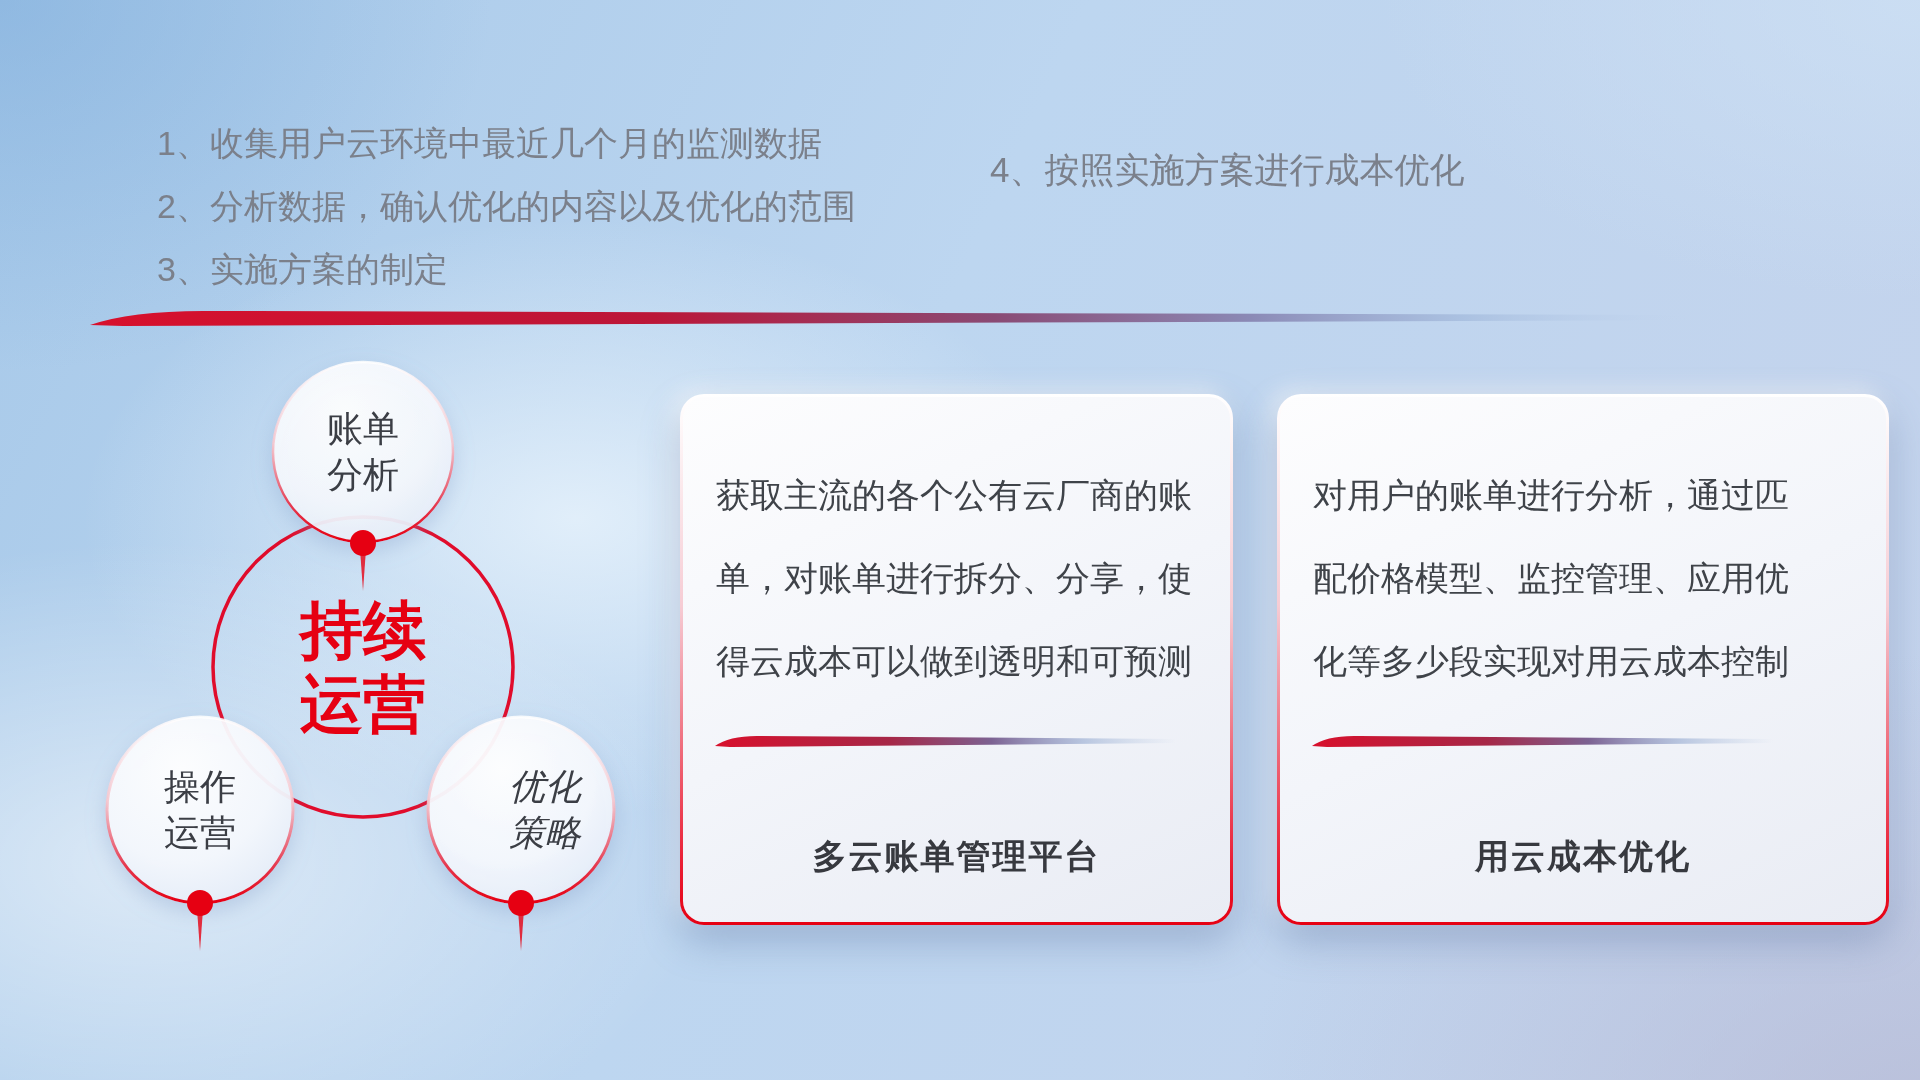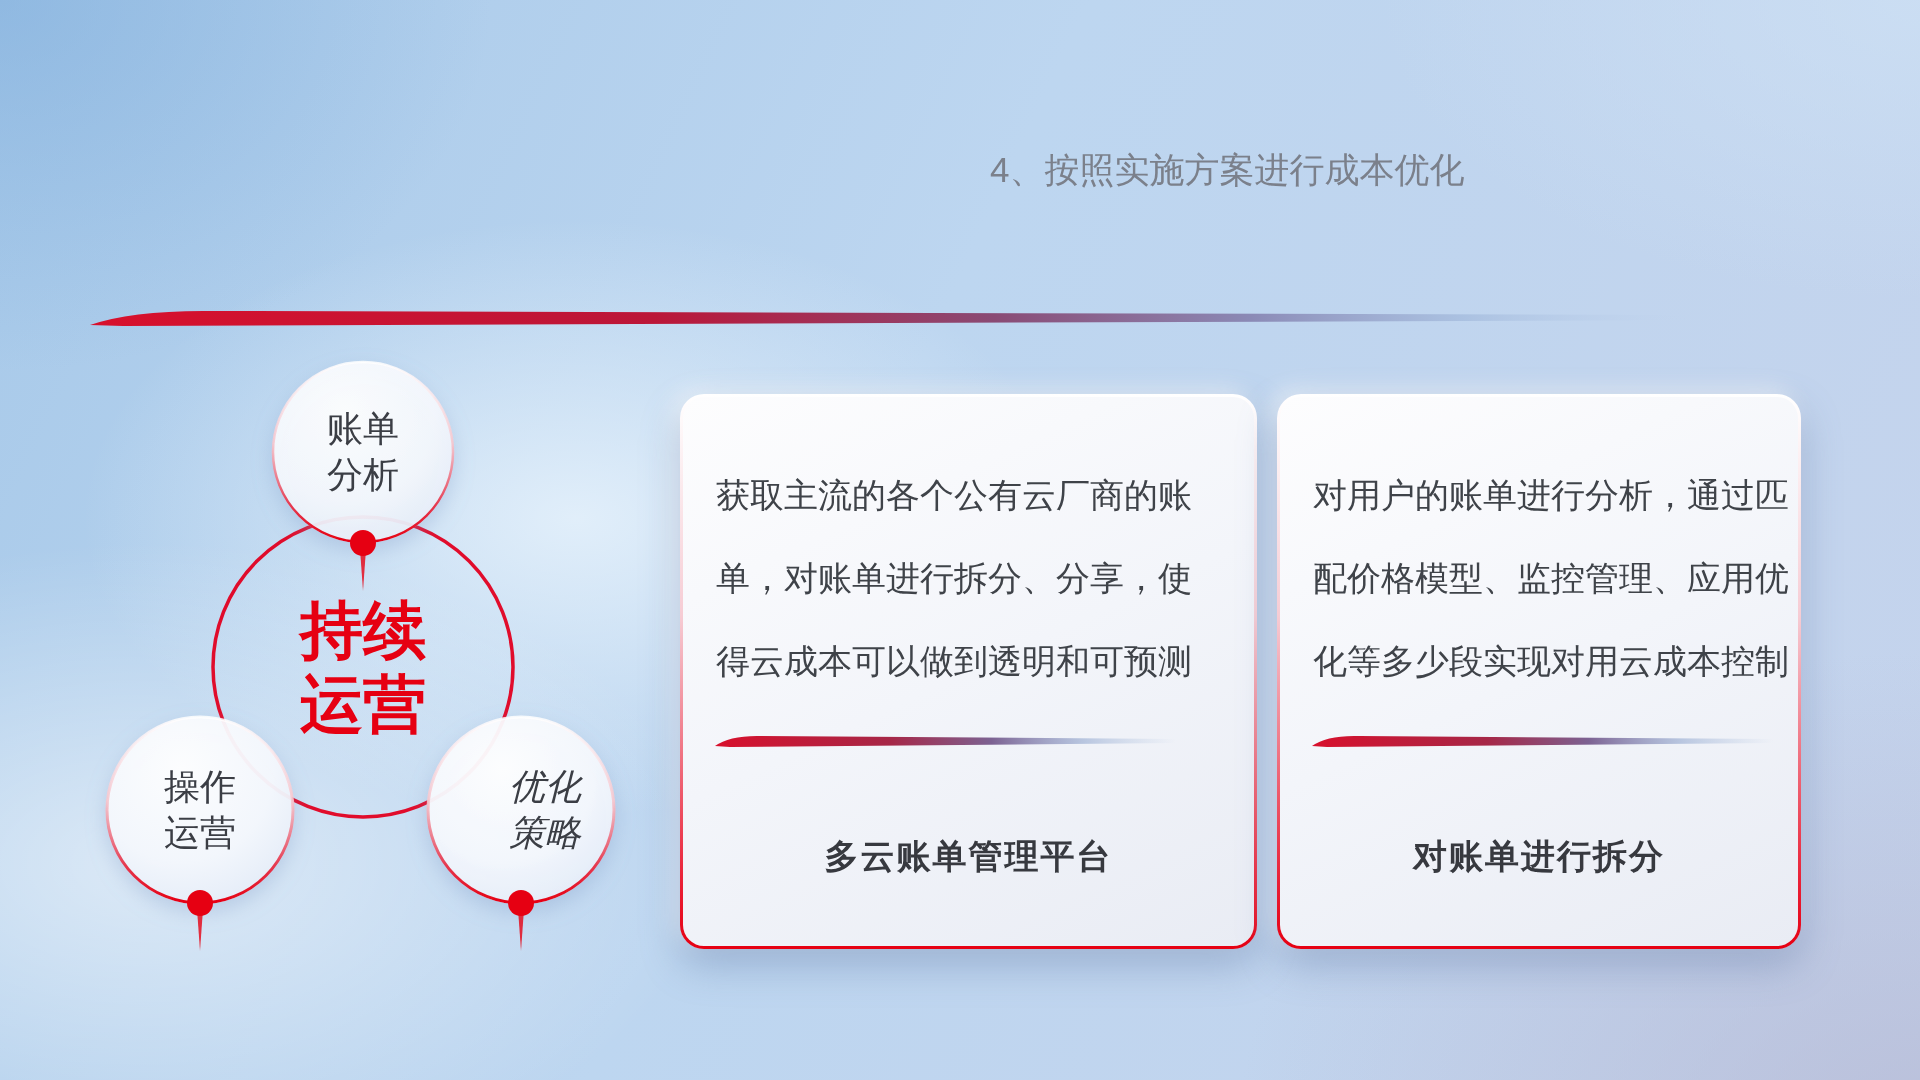--- a/index.html
+++ b/index.html
@@ -32,26 +32,26 @@
   .node-top{left:273px;top:362px;width:180px;height:180px;text-align:right;}
   .node-bl{left:107px;top:717px;width:186px;height:186px;}
   .node-br{left:452px;top:717px;width:186px;height:186px;font-style:italic;}
   .center-label{
     position:absolute;left:263px;top:557px;width:200px;height:220px;
     display:flex;align-items:center;justify-content:center;text-align:center;
     white-space:pre-line;color:#e60012;font-size:63px;font-weight:800;line-height:1.18;
   }
   
   .card-border{
-    position:absolute;width:553px;height:531px;border-radius:24px;padding:12px;
+    position:absolute;width:553px;height:531px;border-radius:24px;padding:0;
     background:linear-gradient(180deg,#ffffff 0%,#f6ccd4 40%,#ea2036 88%,#e60012 100%);
     box-shadow:0 16px 38px rgba(96,120,165,0.40), -8px -6px 22px rgba(255,255,255,0.55);
   }
   .card-mid{left:680px;top:394px;}
-  .card-right{left:1277px;top:394px;width:500px;}
+  .card-right{left:1277px;top:394px;width:612px;}
   .card-inner{
     position:absolute;left:3px;top:3px;right:3px;bottom:3px;border-radius:21px;
     background:linear-gradient(155deg,#fdfdfe 0%,#f3f5fa 50%,#e9ecf4 100%);
     overflow:hidden;
   }
   .card-body{
     position:absolute;left:33px;top:57px;width:490px;
     font-size:34px;line-height:83px;color:#3f4349;font-weight:300;
   }
   .card-divider{position:absolute;left:31px;top:337px;}
@@ -59,20 +59,25 @@
     position:absolute;left:0;top:428px;width:100%;height:64px;
     display:flex;align-items:center;justify-content:center;
     font-size:34px;font-weight:700;color:#37393f;letter-spacing:2px;
   }
 </style>
 </head>
 <body>
 
 <div class="stage">
 
+  <div class="steps steps-left">
+    <div class="step">1、收集用户云环境中最近几个月的监测数据</div>
+    <div class="step">2、分析数据，确认优化的内容以及优化的范围</div>
+    <div class="step">3、实施方案的制定</div>
+  </div>
 
   <div class="steps steps-right">
     <div class="step">4、按照实施方案进行成本优化</div>
   </div>
 
   <svg class="main-divider" width="1640" height="24" viewBox="0 0 1640 24">
     <defs>
       <linearGradient id="gMain" x1="0" y1="0" x2="1" y2="0">
         <stop offset="0" stop-color="#d8102c"></stop>
         <stop offset="0.35" stop-color="#bb1638"></stop>
@@ -155,17 +160,17 @@
           <linearGradient id="gCard2" x1="0" y1="0" x2="1" y2="0">
             <stop offset="0" stop-color="#d8102c"></stop>
             <stop offset="0.38" stop-color="#a62747"></stop>
             <stop offset="0.6" stop-color="#7c6292"></stop>
             <stop offset="0.8" stop-color="#93a8cf" stop-opacity="0.6"></stop>
             <stop offset="1" stop-color="#aac0de" stop-opacity="0"></stop>
           </linearGradient>
         </defs>
         <path d="M 1 12 Q 16 1 48 2 L 462 5 L 462 9 L 16 13 Z" fill="url(#gCard2)"></path>
       </svg>
-      <div class="card-title">对账单进行拆分</div>
+      <div class="card-title">用云成本优化</div>
     </div>
   </div>
 
 </div>
 
 </body></html>

